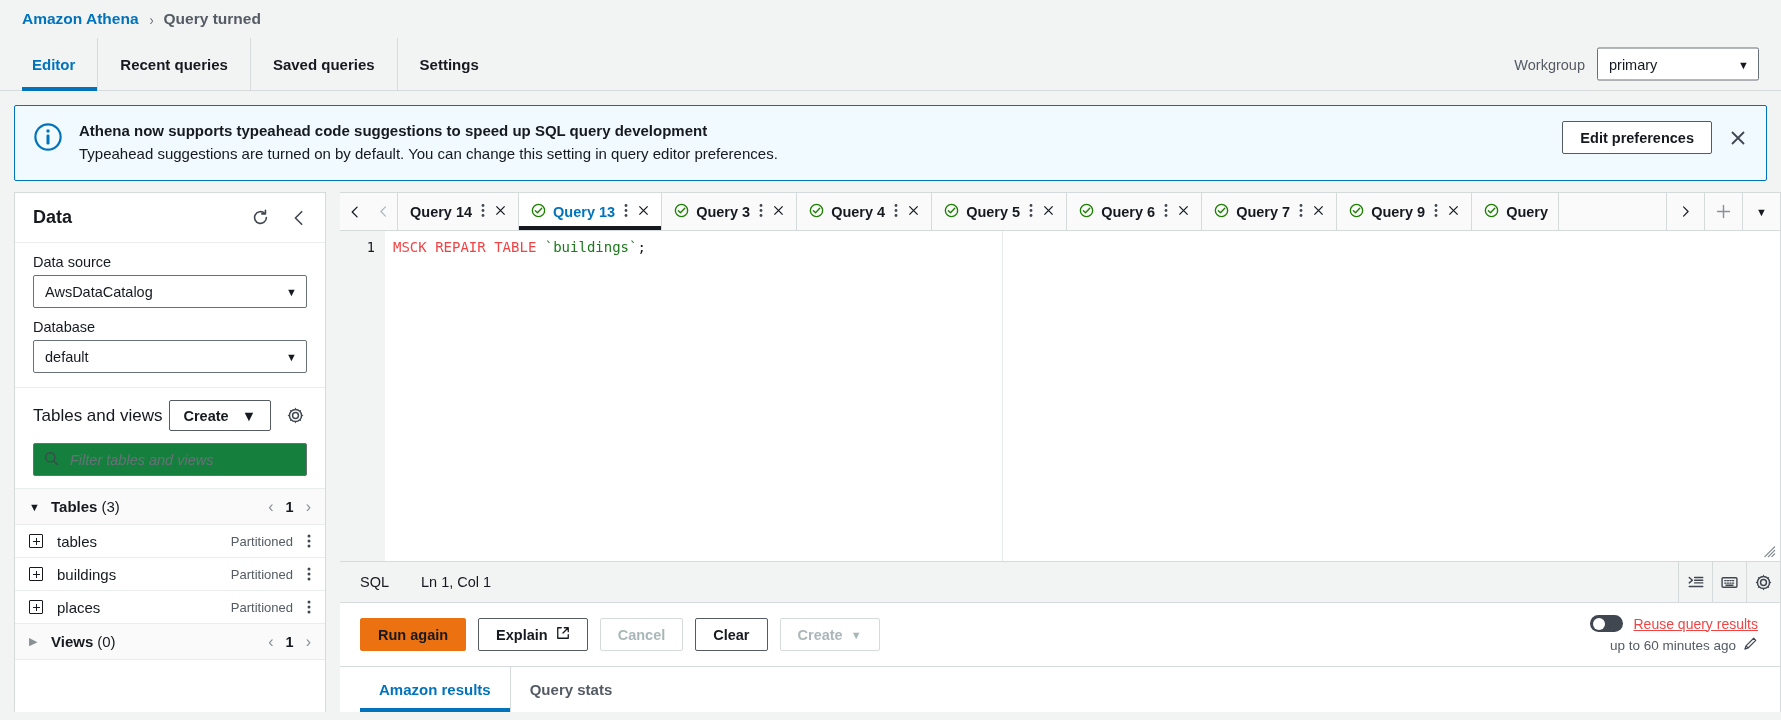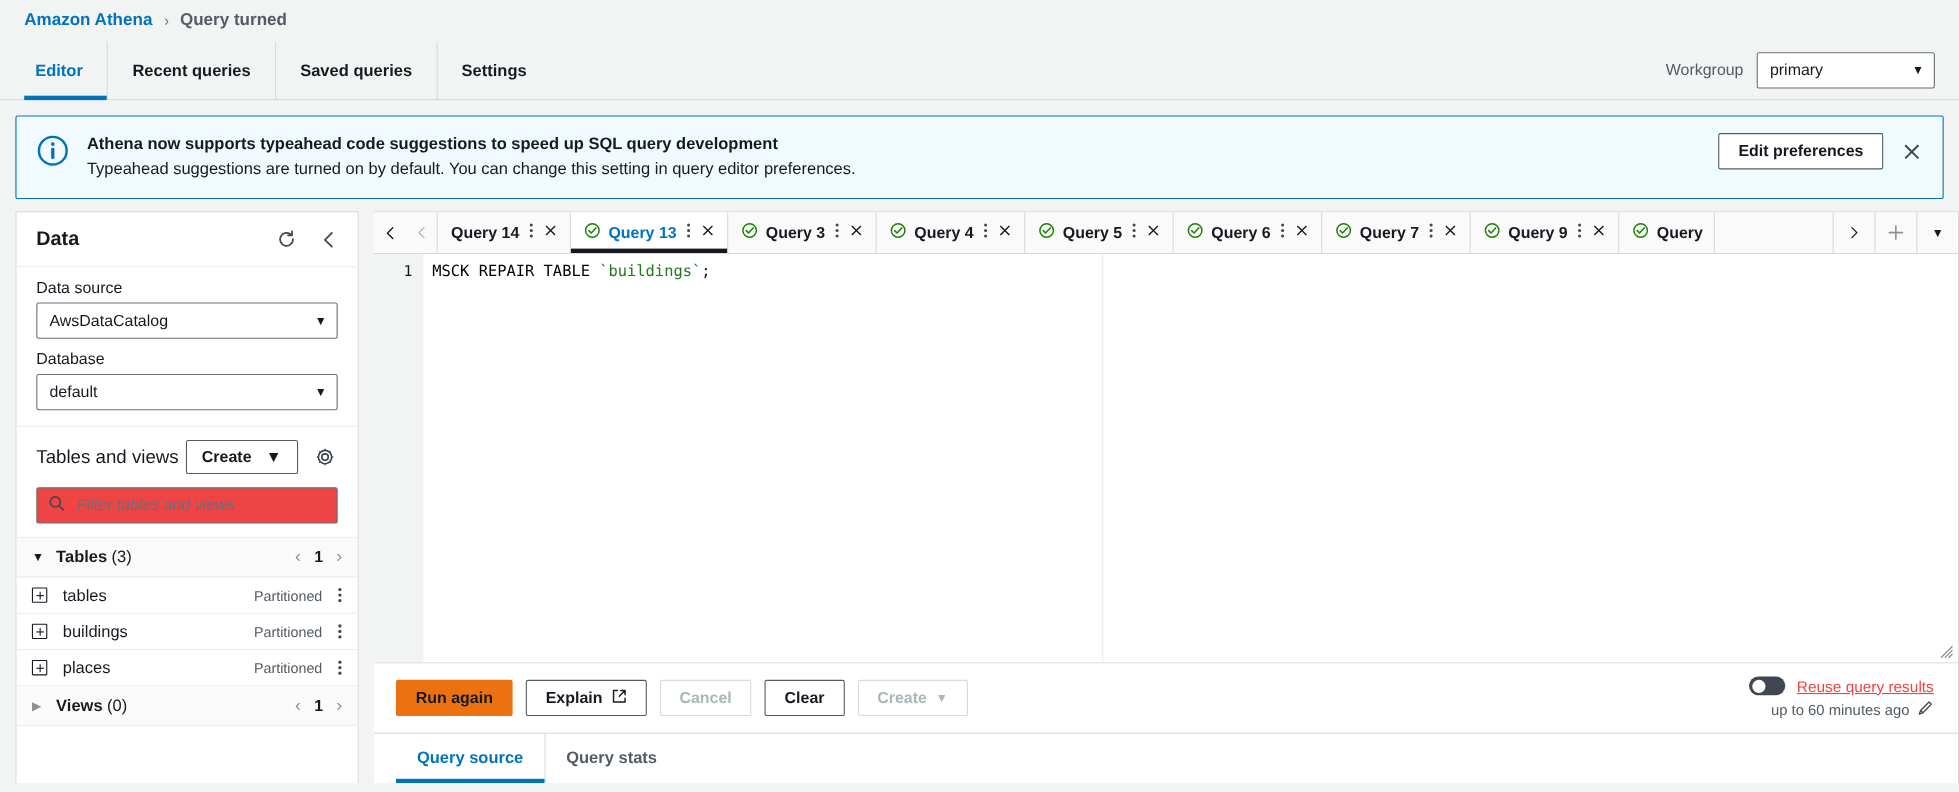--- a/index.html
+++ b/index.html
@@ -129,21 +129,21 @@
   .tv-title { font-size: 17px; font-weight: 400; color: #16191f; }
   .tv-right { display: flex; align-items: center; gap: 13px; }
   .btn-create {
     border: 1px solid #545b64; background: #fff; font-weight: 700;
     font-size: 14.5px; height: 31px; padding: 0 14px; border-radius: 2px;
     display: inline-flex; align-items: center; gap: 13px; cursor: pointer;
     font-family: "Liberation Sans", sans-serif; color: #16191f;
   }
   .search-box {
     margin-top: 12px; height: 33px; border: 1px solid #687078; border-radius: 2px;
-    display: flex; align-items: center; padding: 0 10px; gap: 9px; background: #ef4444;
+    display: flex; align-items: center; padding: 0 10px; gap: 9px; background: #15803d;
   }
   .search-box input {
     border: none; outline: none; flex: 1; font-size: 14.5px;
     font-family: "Liberation Sans", sans-serif; color: #16191f; background: transparent;
   }
   .search-box input::placeholder { color: #687078; font-style: italic; }
 
   .group-row {
     height: 36px; display: flex; align-items: center;
     padding: 0 14px 0 14px; border-bottom: 1px solid #eaeded;
@@ -221,21 +221,21 @@
     width: 45px; flex: 0 0 45px; background: #f2f3f3;
     font-family: "DejaVu Sans Mono", monospace; font-size: 13.5px;
     color: #16191f; text-align: right; padding: 7px 10px 0 0;
     line-height: 19px;
   }
   .code-lines {
     flex: 1 1 auto; padding: 7px 0 0 8px;
     font-family: "DejaVu Sans Mono", monospace; font-size: 14px; line-height: 19px;
     position: relative;
   }
-  .tok-kw { color: #000000; }
+  .tok-kw { color: #ef4444; }
   .tok-id { color: #1c7a1c; }
   .tok-punct { color: #16191f; }
   .code-vrule {
     position: absolute; top: 0; bottom: 0; left: 617px; width: 1px; background: #e8eaea;
   }
   .resize-grip {
     position: absolute; right: 4px; bottom: 3px; width: 12px; height: 12px;
     color: #879196; line-height: 0;
   }
 
@@ -689,20 +689,45 @@
           <span class="tok-kw">MSCK</span><span>&nbsp;</span><span class="tok-kw">REPAIR</span><span>&nbsp;</span><span class="tok-kw">TABLE</span><span>&nbsp;</span><span class="tok-id">`buildings`</span><span class="tok-punct">;</span>
           <div class="code-vrule"></div>
         </div>
         <span class="resize-grip">
           <svg width="12" height="12" viewBox="0 0 12 12" aria-hidden="true">
             <path d="M11 4 L4 11 M11 7.5 L7.5 11 M11 0.5 L0.5 11" stroke="#879196" stroke-width="1.1"></path>
           </svg>
         </span>
       </div>
 
+      <div class="status-bar">
+        <span class="sb-sql">SQL</span>
+        <span>Ln 1, Col 1</span>
+        <span class="status-icons">
+          <span class="si">
+            <svg width="18" height="18" viewBox="0 0 20 20" aria-hidden="true">
+              <path d="M2.5 5 L6 8 L2.5 11" stroke="#414750" stroke-width="1.6" fill="none" stroke-linecap="round" stroke-linejoin="round"></path>
+              <path d="M8.5 5 L17.5 5 M8.5 8 L17.5 8 M8.5 11 L17.5 11 M2.5 15 L17.5 15" stroke="#414750" stroke-width="1.6" stroke-linecap="round"></path>
+            </svg>
+          </span>
+          <span class="si">
+            <svg width="19" height="19" viewBox="0 0 20 20" aria-hidden="true">
+              <rect x="2.2" y="5" width="15.6" height="10" rx="1" fill="none" stroke="#414750" stroke-width="1.5"></rect>
+              <path d="M5 8 h1.3 M7.7 8 h1.3 M10.4 8 h1.3 M13.1 8 h1.3 M5 10.6 h1.3 M7.7 10.6 h1.3 M10.4 10.6 h1.3 M13.1 10.6 h1.3 M6.3 12.9 h7.4" stroke="#414750" stroke-width="1.4" stroke-linecap="round"></path>
+            </svg>
+          </span>
+          <span class="si">
+            <svg width="19" height="19" viewBox="0 0 20 20" aria-hidden="true">
+              <circle cx="10" cy="10" r="3.1" fill="none" stroke="#414750" stroke-width="1.6"></circle>
+              <path d="M10 1.6 L11 3.6 L9 3.6 Z M10 18.4 L9 16.4 L11 16.4 Z M1.6 10 L3.6 9 L3.6 11 Z M18.4 10 L16.4 11 L16.4 9 Z M4.1 4.1 L6.2 4.7 L4.7 6.2 Z M15.9 15.9 L13.8 15.3 L15.3 13.8 Z M15.9 4.1 L15.3 6.2 L13.8 4.7 Z M4.1 15.9 L4.7 13.8 L6.2 15.3 Z" fill="#414750"></path>
+              <circle cx="10" cy="10" r="6.4" fill="none" stroke="#414750" stroke-width="1.6"></circle>
+            </svg>
+          </span>
+        </span>
+      </div>
 
       <div class="action-bar">
         <button class="btn primary">Run again</button>
         <button class="btn">
           <span>Explain</span>
           <span>
             <svg width="14" height="14" viewBox="0 0 16 16" aria-hidden="true">
               <path d="M6 2 H2 V14 H14 V10" stroke="#16191f" stroke-width="1.5" fill="none" stroke-linecap="round" stroke-linejoin="round"></path>
               <path d="M9.5 2 H14 V6.5 M14 2 L8 8" stroke="#16191f" stroke-width="1.5" fill="none" stroke-linecap="round" stroke-linejoin="round"></path>
             </svg>
@@ -729,21 +754,21 @@
                 <path d="M2 14 L3.2 10.6 L11.4 2.4 L13.6 4.6 L5.4 12.8 Z" fill="none" stroke="#414750" stroke-width="1.3" stroke-linejoin="round"></path>
                 <path d="M3.2 10.6 L5.4 12.8" stroke="#414750" stroke-width="1.3"></path>
               </svg>
             </span>
           </div>
         </div>
       </div>
 
       <div class="results-tabs">
         <div class="rtab active">
-          <span>Query source</span>
+          <span>Amazon results</span>
         </div>
         <div class="rtab">
           <span>Query stats</span>
         </div>
       </div>
 
     </div>
   </div>
 </div>
 

